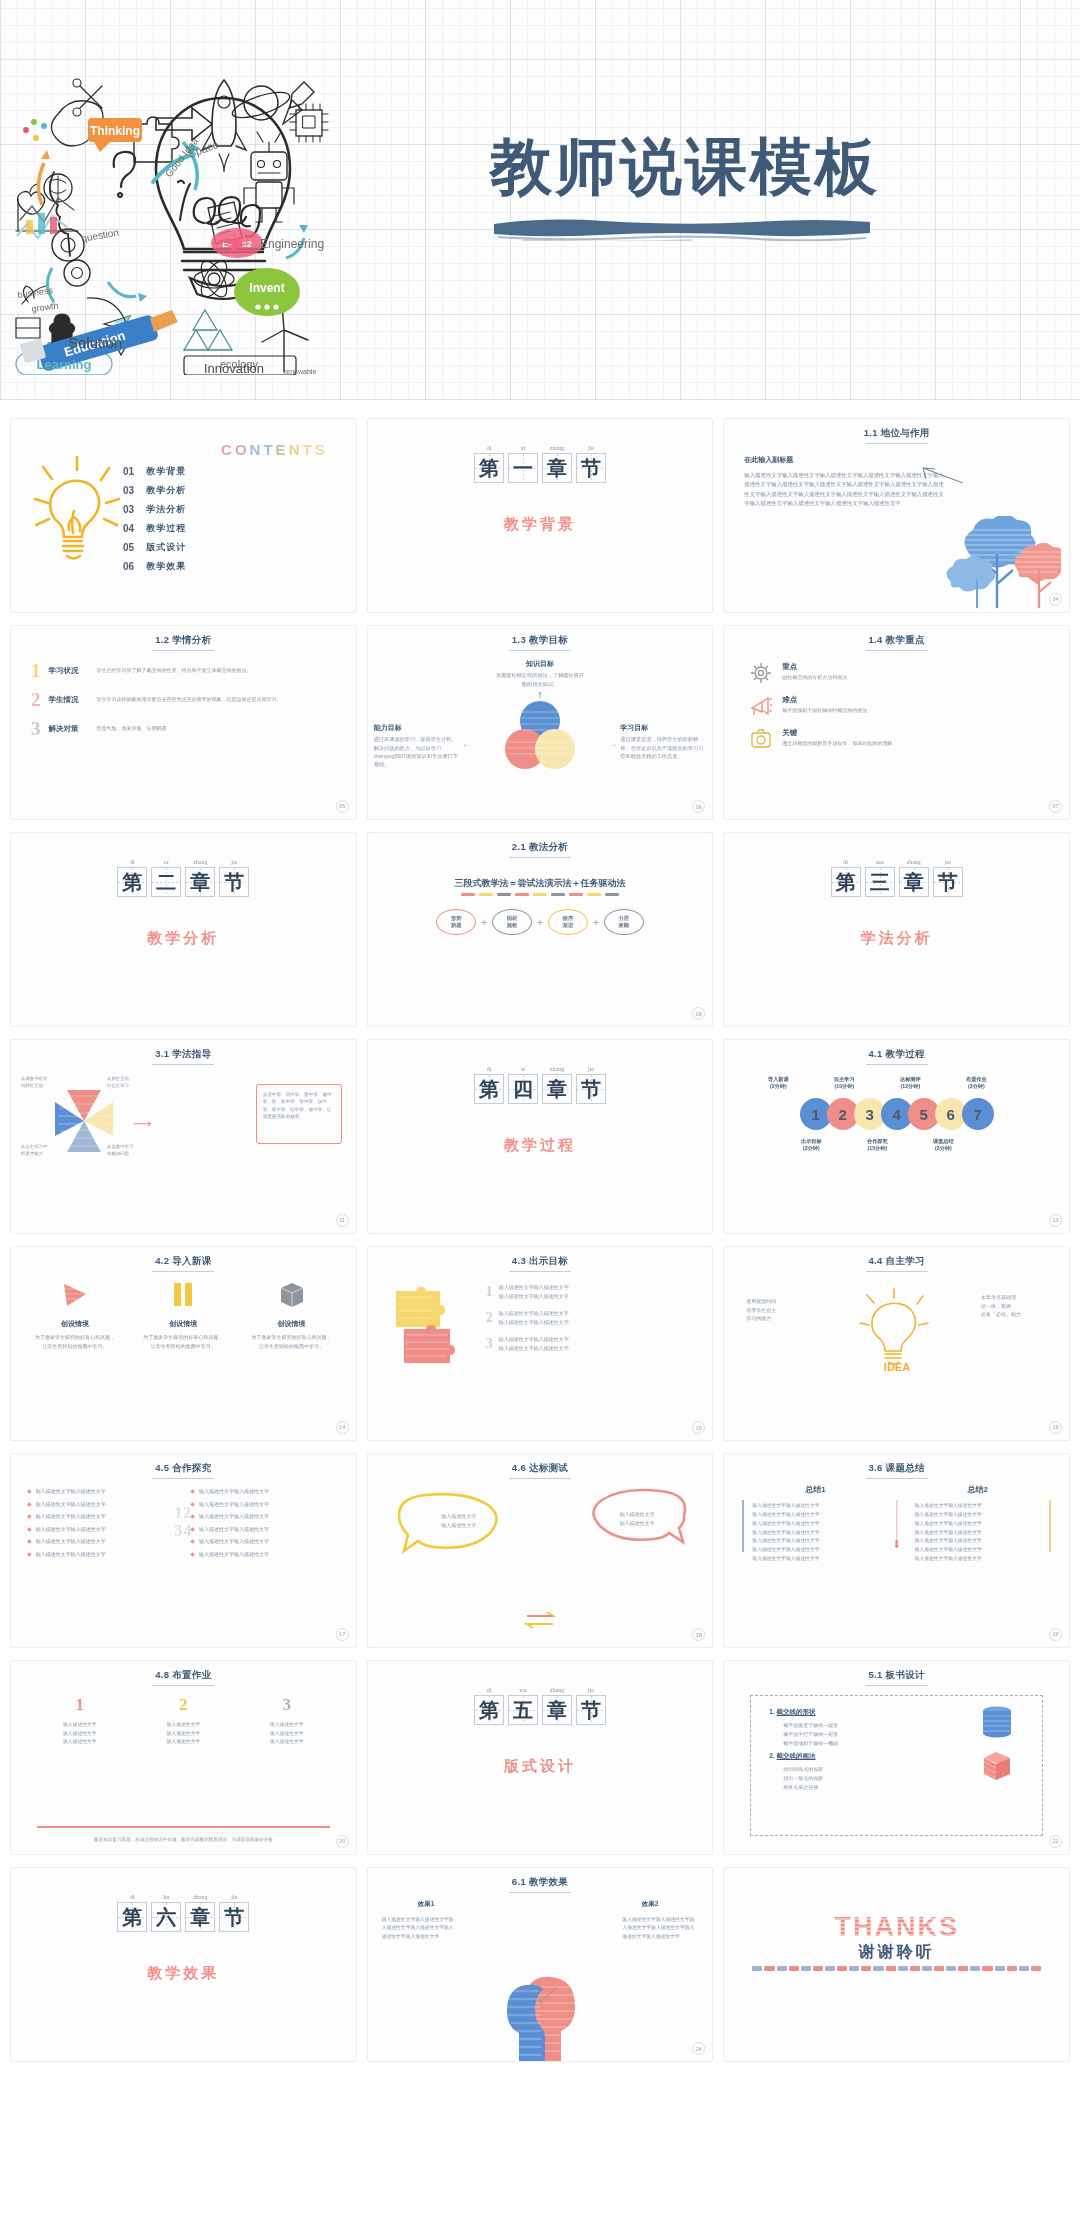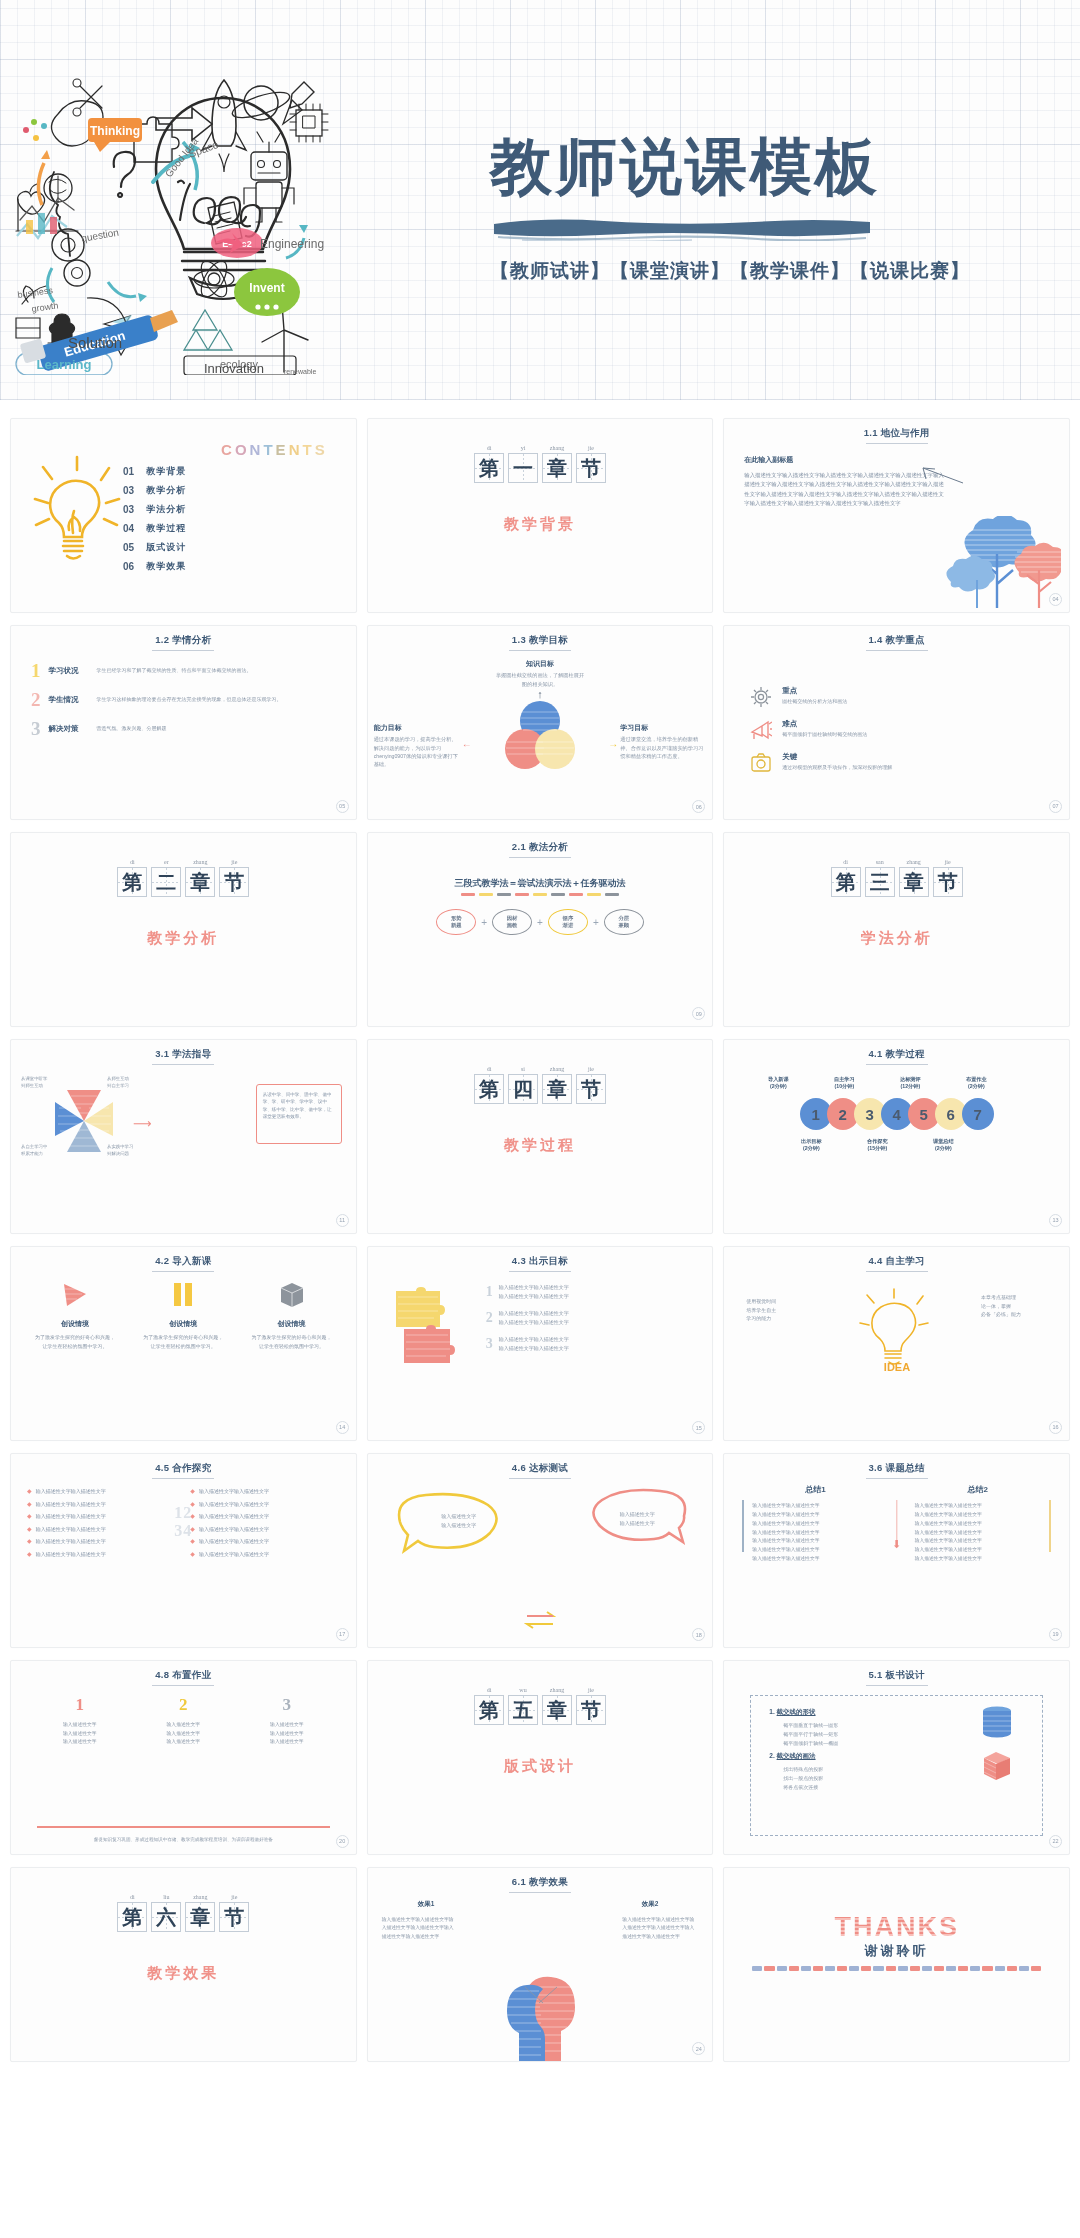--- a/index.html
+++ b/index.html
@@ -157,21 +157,21 @@
   .para { font-size: 5.4px; color: #7c8ca0; line-height: 1.75; }
 
   
   .nlist { position: absolute; left: 20px; top: 36px; right: 18px; }
   .nrow { display: flex; align-items: flex-start; gap: 8px; margin-bottom: 12px; }
   .nbig { font-size: 19px; font-weight: 700; line-height: .9; font-family: "Liberation Serif", serif; }
   .nttl { width: 40px; font-size: 7.5px; font-weight: 700; color: #3f5a77; padding-top: 4px; }
   .ntxt { flex: 1; font-size: 5px; color: #8795a6; line-height: 1.65; padding-top: 4px; }
 
   
-  .ilist { position: absolute; left: 26px; top: 36px; right: 18px; margin-top: 24px; }
+  .ilist { position: absolute; left: 26px; top: 36px; right: 18px; }
   .irow { display: flex; align-items: flex-start; gap: 10px; margin-bottom: 11px; }
   .ittl { font-size: 7.5px; font-weight: 700; color: #3f5a77; }
   .itxt { font-size: 5px; color: #8795a6; margin-top: 2px; }
 
   
   .tg-c { position: absolute; font-size: 5.2px; color: #8795a6; line-height: 1.6; }
   .tg-h { font-size: 7px; font-weight: 700; color: #3f5a77; margin-bottom: 2px; }
 
   
   .meth-eq {
@@ -231,21 +231,21 @@
   .bnum { font-size: 6.5px; font-weight: 700; color: #3f5a77; }
   .bsub { font-size: 5px; color: #8795a6; line-height: 1.75; }
 
   
   .thanks {
     position: absolute; left: 0; right: 0; top: 44px; text-align: center;
     font-size: 27px; font-weight: 700; letter-spacing: 2px;
   }
   .thanks-cn {
     position: absolute; left: 0; right: 0; top: 74px; text-align: center;
-    font-size: 13px; font-weight: 700; color: #3f5a77; letter-spacing: 3px;
+    font-size: 16px; font-weight: 700; color: #3f5a77; letter-spacing: 3px;
   }
   .tick-row { position: absolute; left: 28px; right: 28px; top: 98px; display: flex; gap: 2px; }
   .tick { flex: 1; height: 5px; border-radius: 1px; }
 
   
   .eff-box { position: absolute; font-size: 4.8px; color: #8795a6; line-height: 1.75; width: 76px; }
   .eff-tag { font-size: 6.5px; font-weight: 700; color: #3f5a77; }
 </style>
 </head>
 <body>
@@ -399,21 +399,20 @@
     </g>
   </svg>
 
   <div class="hero-right">
     <div class="hero-title">教师说课模板</div>
     <svg class="brush-rule" viewBox="0 0 380 26">
       <path d="M2 9 q50 -7 110 -3 q80 5 150 1 q60 -4 116 0 l0 11 q-60 5 -120 2 q-80 -4 -150 0 q-58 3 -106 -1 Z" fill="#4a6b8a"></path>
       <path d="M6 22 q60 4 130 1 q70 -3 130 1 q50 3 108 -1" stroke="#7e9cb5" stroke-width="2.2" fill="none" opacity=".65"></path>
       <path d="M30 25 q80 3 170 0" stroke="#9ab3c8" stroke-width="1.4" fill="none" opacity=".55"></path>
     </svg>
-    <div class="hero-sub">【教师试讲】【课堂演讲】【教学课件】【说课比赛】</div>
   </div>
 </div>
 
 <div class="deck">
 
   <div class="slide">
     <svg class="bulb-svg" width="92" height="108" viewBox="0 0 92 108">
       <g stroke="#f0b429" stroke-width="2.6" fill="none" stroke-linecap="round">
         <path d="M26 68 C14 58 14 40 27 31 C40 22 58 25 64 38 C70 51 62 62 54 69 C50 73 49 78 49 82 L31 82 C31 78 30 72 26 68 Z"></path>
         <path d="M31 86 h18 M30 91 h20 M31 96 h18"></path>

